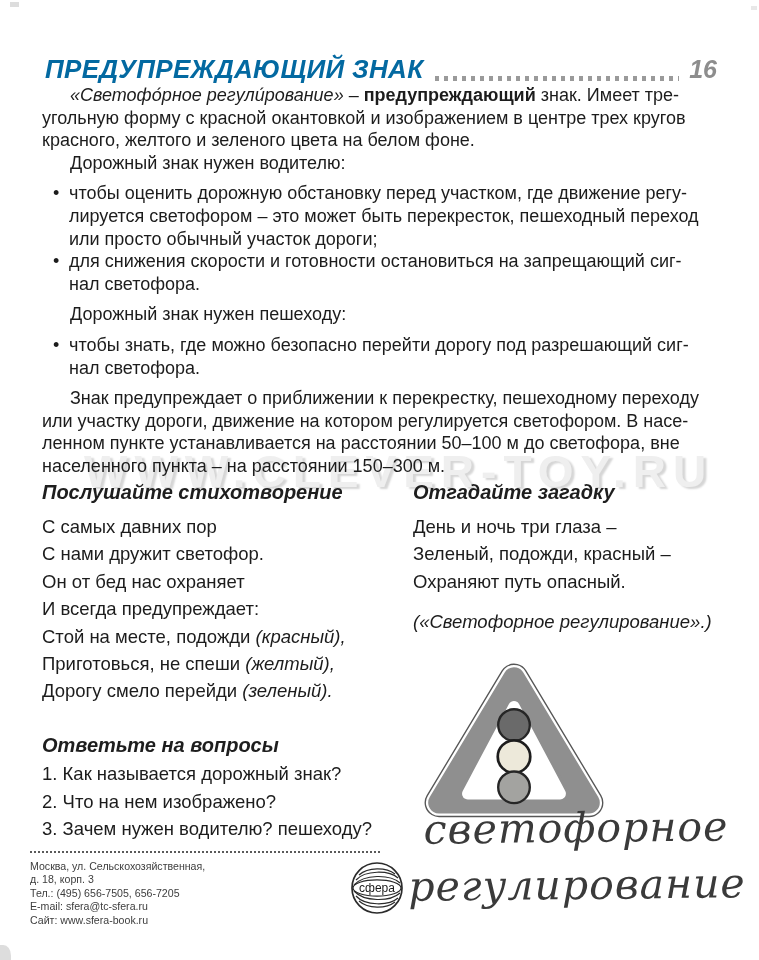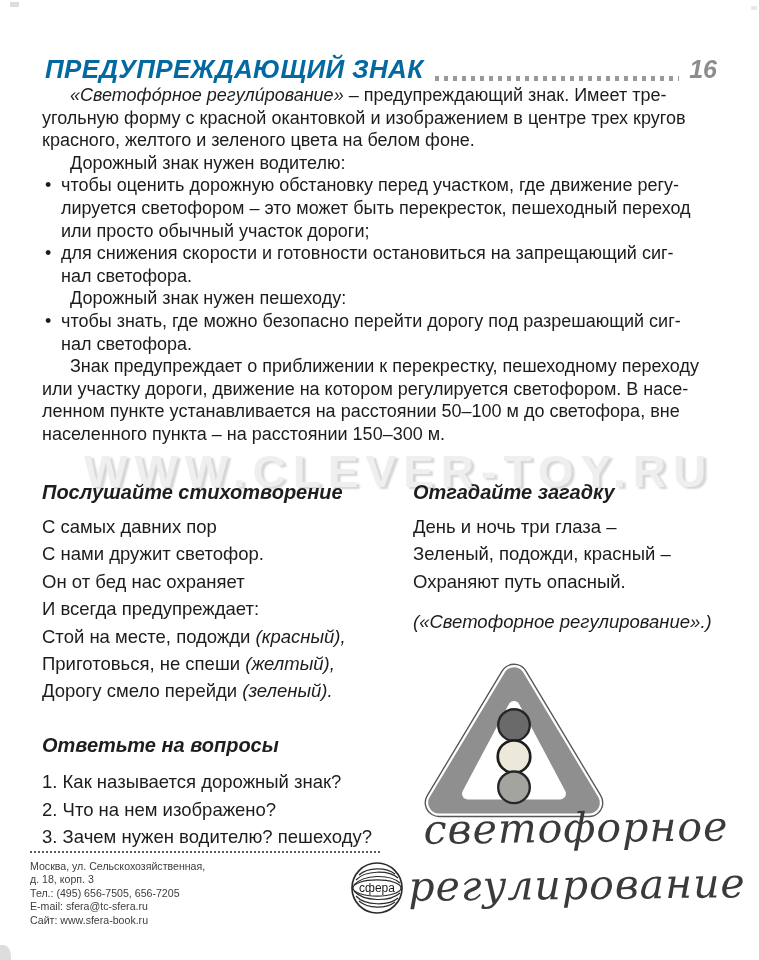--- a/index.html
+++ b/index.html
@@ -8,41 +8,41 @@
   
   .hdr{position:absolute;top:33px;left:45px;width:672px;display:flex;align-items:baseline;}
   .hdr-title{font-size:26px;font-weight:bold;font-style:italic;color:#0369a1;letter-spacing:.3px;white-space:nowrap;}
   .hdr-dots{flex:1;height:5px;margin:0 10px 4px 12px;align-self:flex-end;
             background:repeating-linear-gradient(90deg,#9a9a9a 0 4px,transparent 4px 9px);}
   .hdr-num{font-size:25px;font-weight:bold;font-style:italic;color:#8d8d8d;margin-top:22px;}
   
   .bodytext{position:absolute;top:84px;left:42px;width:682px;font-size:18px;line-height:22.6px;z-index:2;}
   .bodytext p{margin:0;white-space:pre-line;}
   .indent{text-indent:28px;}
-  .bodytext ul{margin:0;padding:0;list-style:none;}
+  .bodytext ul{margin:8px;padding:0;list-style:none;}
   .bodytext li{position:relative;padding-left:19px;white-space:pre-line;}
   .bodytext li::before{content:"\2022";position:absolute;left:3px;top:0;}
   .it{font-style:italic;}
-  .bd{font-weight:normal;}
+  .bd{font-weight:bold;}
   
   .watermark{position:absolute;top:444px;left:84px;z-index:1;font-size:46px;font-weight:bold;
              letter-spacing:7px;color:#efefef;text-shadow:3px 3px 2px #d6d6d6;
              transform:scaleY(.97);white-space:nowrap;pointer-events:none;}
   
   .col-head{font-size:20px;font-weight:bold;font-style:italic;color:#1e1e1e;margin:0 0 9px 0;}
   .poemcol{position:absolute;top:481px;left:42px;width:368px;z-index:2;}
   .riddlecol{position:absolute;top:481px;left:413px;width:340px;z-index:2;}
   .vline{font-size:18.5px;line-height:27.4px;}
   .riddle-answer{font-size:18.5px;line-height:27.4px;font-style:italic;margin-top:13px;}
   
   .signwrap{margin:24px 0 0 6px;width:190px;}
   
   .questions{position:absolute;top:734px;left:42px;width:380px;z-index:2;}
   .questions .q{font-size:18.5px;line-height:27.6px;}
-  .questions .col-head{margin-bottom:11px;}
+  .questions .col-head{margin-bottom:3px;}
   
   .handwriting{position:absolute;top:800px;left:408px;width:345px;z-index:2;
                font-family:"DejaVu Serif",serif;font-style:italic;font-weight:normal;
                color:#3a3a3a;font-size:41px;line-height:57px;letter-spacing:1px;transform:rotate(-.6deg);}
   .handwriting .hw1{padding-left:16px;}
   
   .footer{position:absolute;top:851px;left:30px;width:350px;border-top:2px dotted #5a5a5a;
           padding-top:7px;display:flex;gap:10px;z-index:2;}
   .fcol{font-size:10.6px;line-height:13.4px;color:#3d3d3d;}
   .fcol.left{width:158px;}

